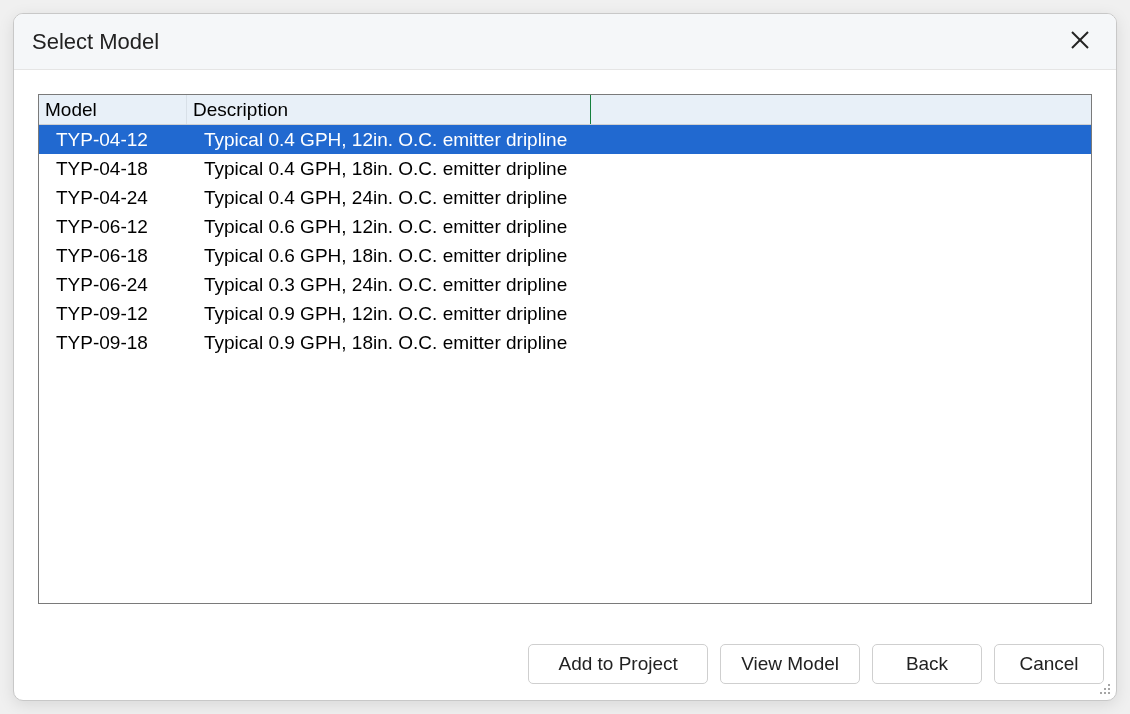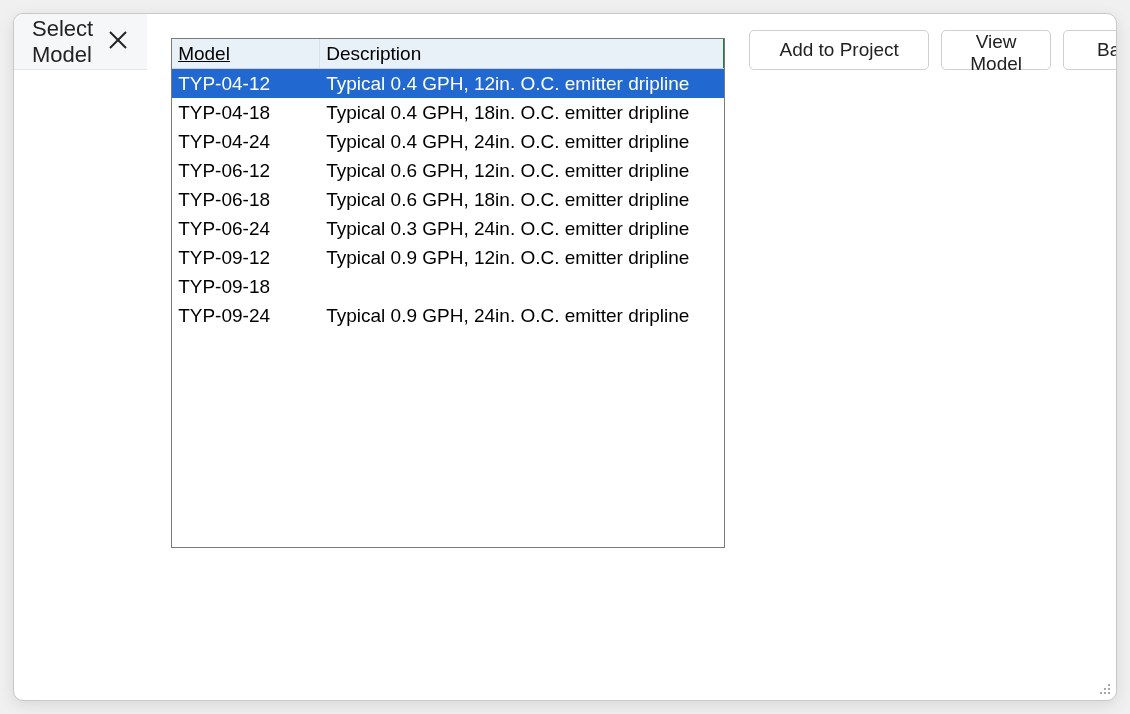--- a/index.html
+++ b/index.html
@@ -17,21 +17,21 @@
       justify-content: center;
     }
     .dialog {
       width: 1104px;
       height: 688px;
       background: #ffffff;
       border: 1px solid #c8c8c8;
       border-radius: 10px;
       box-shadow: 0 4px 16px rgba(0,0,0,0.1);
       display: flex;
-      flex-direction: row;
+      flex-direction: column;
       overflow: hidden;
       position: relative;
     }
     .dialog-header {
       height: 56px;
       background: #f5f7f9;
       border-bottom: 1px solid #e5e5e5;
       display: flex;
       align-items: center;
       justify-content: space-between;
@@ -79,21 +79,20 @@
     }
     .col-model {
       width: 148px;
       padding-left: 6px;
       font-size: 19px;
       color: #000;
       border-right: 1px solid #d8e0e8;
       height: 100%;
       display: flex;
       align-items: center;
-      text-decoration: underline;
     }
     .col-desc {
       width: 404px;
       padding-left: 6px;
       font-size: 19px;
       color: #000;
       height: 100%;
       display: flex;
       align-items: center;
       border-right: 1px solid #15803d;
@@ -110,20 +109,21 @@
       color: #000;
     }
     .table-row.selected {
       background: #2169d0;
       color: #ffffff;
     }
     .table-row .cell-model {
       width: 148px;
       padding-left: 6px;
       white-space: nowrap;
+      margin-left: 11px;
     }
     .table-row .cell-desc {
       padding-left: 6px;
       white-space: nowrap;
     }
     .dialog-footer {
       height: 72px;
       display: flex;
       align-items: center;
       justify-content: flex-end;
@@ -203,24 +203,21 @@
           <div class="table-row">
             <div class="cell-model">TYP-06-24</div>
             <div class="cell-desc">Typical 0.3 GPH, 24in. O.C. emitter dripline</div>
           </div>
           <div class="table-row">
             <div class="cell-model">TYP-09-12</div>
             <div class="cell-desc">Typical 0.9 GPH, 12in. O.C. emitter dripline</div>
           </div>
           <div class="table-row">
             <div class="cell-model">TYP-09-18</div>
-          </div>
-          <div class="table-row">
-            <div class="cell-model">TYP-09-24</div>
-            <div class="cell-desc">Typical 0.9 GPH, 24in. O.C. emitter dripline</div>
+            <div class="cell-desc">Typical 0.9 GPH, 18in. O.C. emitter dripline</div>
           </div>
         </div>
     </div>
   </div>
 
   <div class="dialog-footer">
     <button class="btn btn-add">Add to Project</button>
     <button class="btn">View Model</button>
     <button class="btn">Back</button>
     <button class="btn">Cancel</button>

